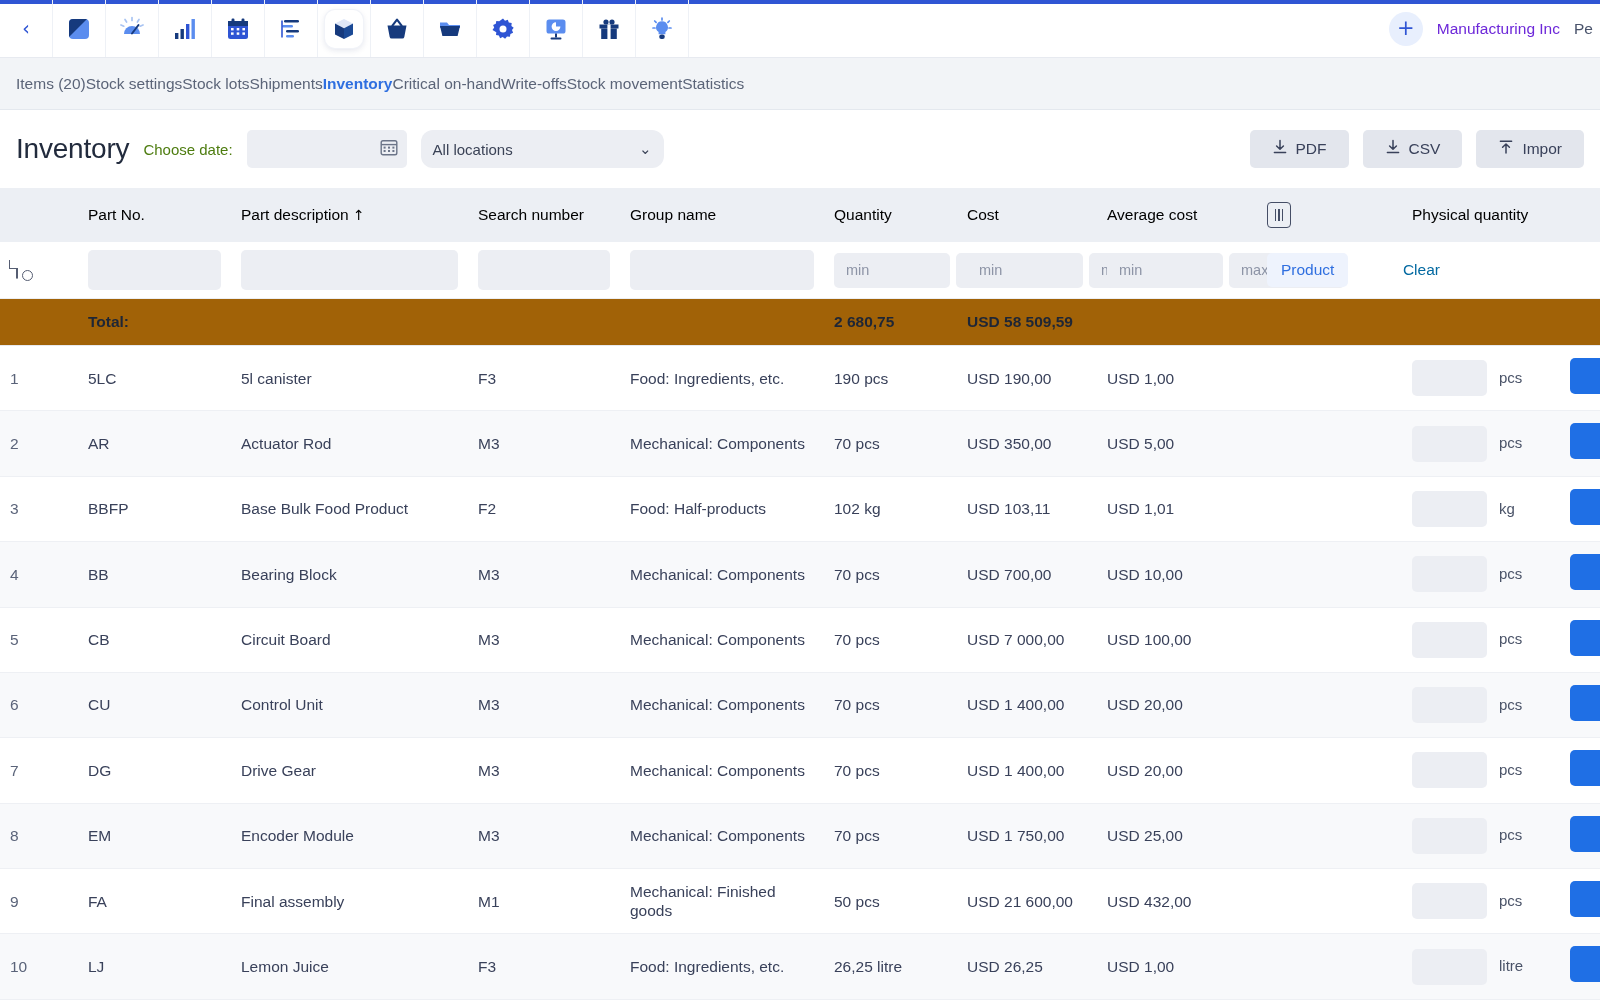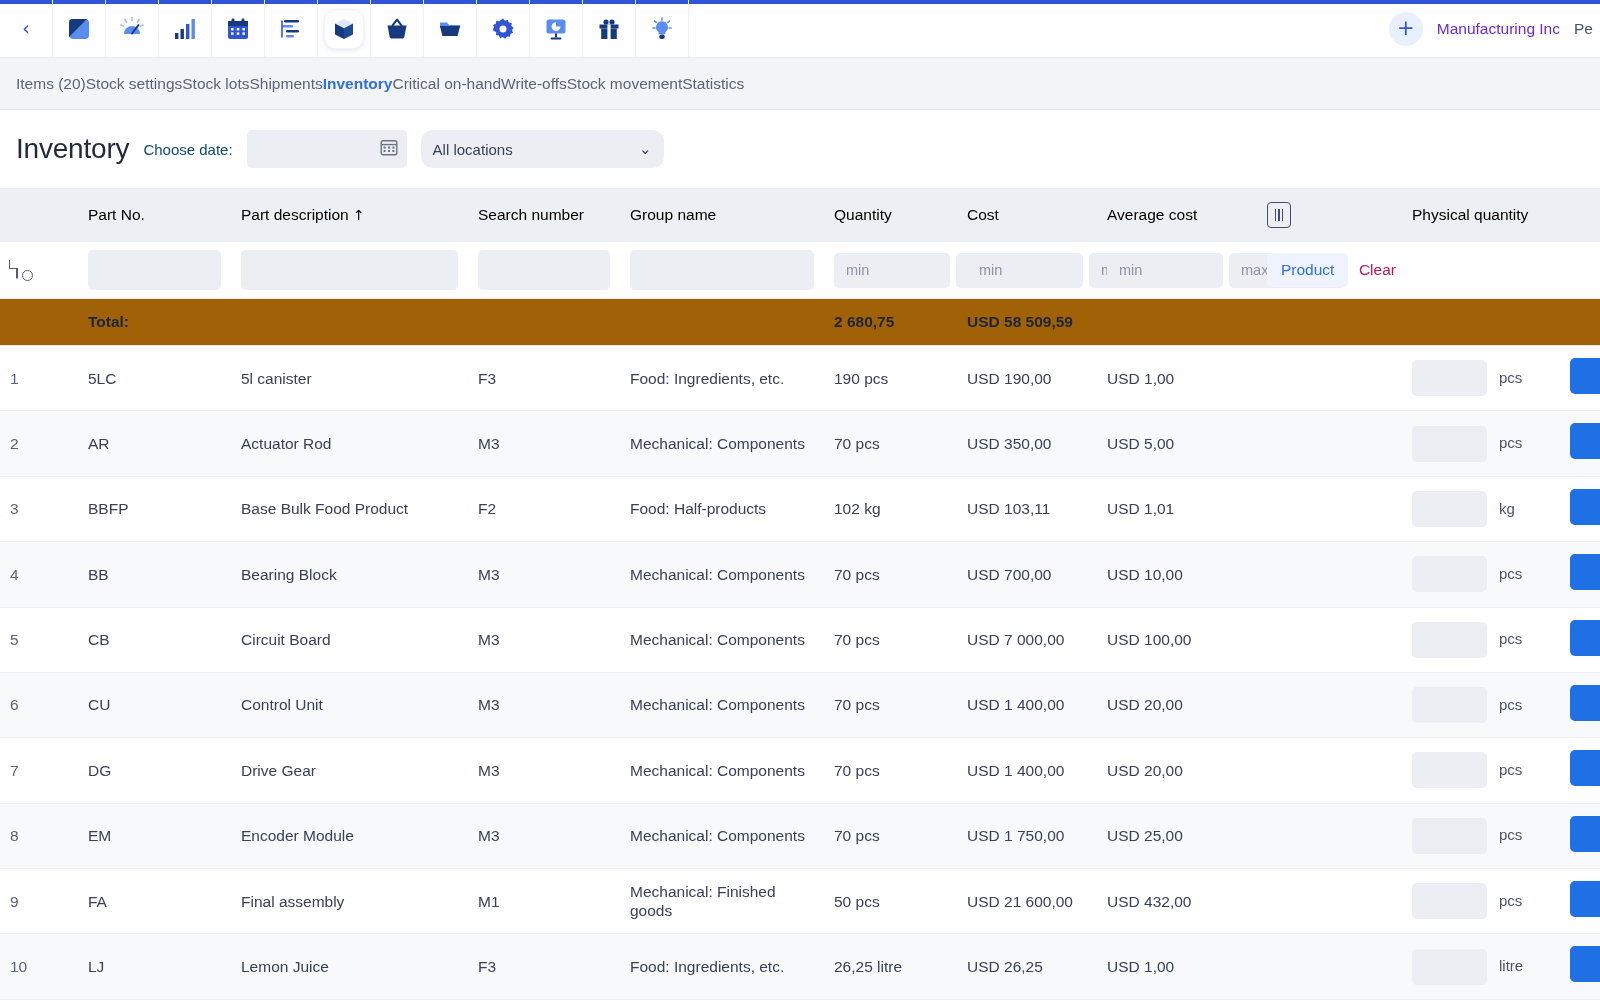--- a/index.html
+++ b/index.html
@@ -85,21 +85,21 @@
 
   
   .pagehead {
     height: 78px;
     display: flex; align-items: center;
     padding: 0 16px;
     gap: 14px;
     background: #fff;
   }
   .page-title { font-size: 28px; font-weight: 400; color: #222b3d; letter-spacing: -.2px;}
-  .choose-label { font-size: 15px; color: #0c4a6e; white-space: nowrap; }
+  .choose-label { font-size: 15px; color: #4d7c0f; white-space: nowrap; }
   .date-field {
     width: 160px; height: 38px; border-radius: 5px; background: #eceef3;
     display: flex; align-items: center; justify-content: flex-end;
     padding-right: 9px; cursor: pointer;
   }
   .loc-select {
     width: 243px; height: 38px; border-radius: 12px; background: #eceef3;
     display: flex; align-items: center; justify-content: space-between;
     padding: 0 12px; cursor: pointer;
   }
@@ -146,22 +146,22 @@
   .save-ico::before { content:""; position:absolute; top:-1px; right:-1px; width:8px;height:8px;
      background:#fff; border-left:1.7px solid #555d72; border-bottom:1.7px solid #555d72; }
   .save-ico::after { content:""; position:absolute; left:5px; top:9px; width:9px;height:9px;
      border:1.7px solid #555d72; border-radius:50%; }
   .search-link {
     color: #2f6fe0; font-size: 15.5px; background: #eef3fd; border: none;
     padding: 8px 14px; border-radius: 5px; cursor: pointer;
     font-family:"Liberation Sans",sans-serif;
   }
   .clear-link {
-    color: #be185d; font-size: 15.5px; background: transparent; border: none;
-    cursor: pointer; padding: 8px 6px; font-family:"Liberation Sans",sans-serif;
+    color: #0369a1; font-size: 15.5px; background: transparent; border: none;
+    cursor: pointer; padding: 8px 6px; font-family:"Liberation Sans",sans-serif;margin-left:44px;
   }
   .act-cell { white-space: nowrap; }
 
   
   tr.totalrow td {
     background: #a16207; font-weight: 700; font-size: 15.5px; color: #1e2636;
     padding: 14px 10px; border-bottom: 1px solid #e7e9ee;
   }
 
   
@@ -375,20 +375,46 @@
           </g>
       </svg>
     </span>
   </div>
 
   <div class="loc-select">
     <span>All locations</span>
     <span class="caret">⌄</span>
   </div>
 
+  <div class="head-actions">
+    <div class="gbtn">
+      <span>
+        <svg width="16" height="16" viewBox="0 0 16 16">
+            <path d="M8 1.6v8.3M4.6 7l3.4 3.2L11.4 7M2.4 13.6h11.2" stroke="#39415a" stroke-width="1.5" fill="none" stroke-linecap="round" stroke-linejoin="round"></path>
+          </svg>
+      </span>
+      <span>PDF</span>
+    </div>
+    <div class="gbtn">
+      <span>
+        <svg width="16" height="16" viewBox="0 0 16 16">
+            <path d="M8 1.6v8.3M4.6 7l3.4 3.2L11.4 7M2.4 13.6h11.2" stroke="#39415a" stroke-width="1.5" fill="none" stroke-linecap="round" stroke-linejoin="round"></path>
+          </svg>
+      </span>
+      <span>CSV</span>
+    </div>
+    <div class="gbtn clipped">
+      <span>
+        <svg width="16" height="16" viewBox="0 0 16 16">
+            <path d="M8 14V5.3M4.6 8.2L8 5l3.4 3.2M2.4 2.3h11.2" stroke="#39415a" stroke-width="1.5" fill="none" stroke-linecap="round" stroke-linejoin="round"></path>
+          </svg>
+      </span>
+      <span>Impor</span>
+    </div>
+  </div>
 </div>
 
 <div class="tablewrap">
 <table class="inv">
   <colgroup>
     <col style="width:78px">
         <col style="width:153px">
         <col style="width:237px">
         <col style="width:152px">
     <col style="width:204px">

